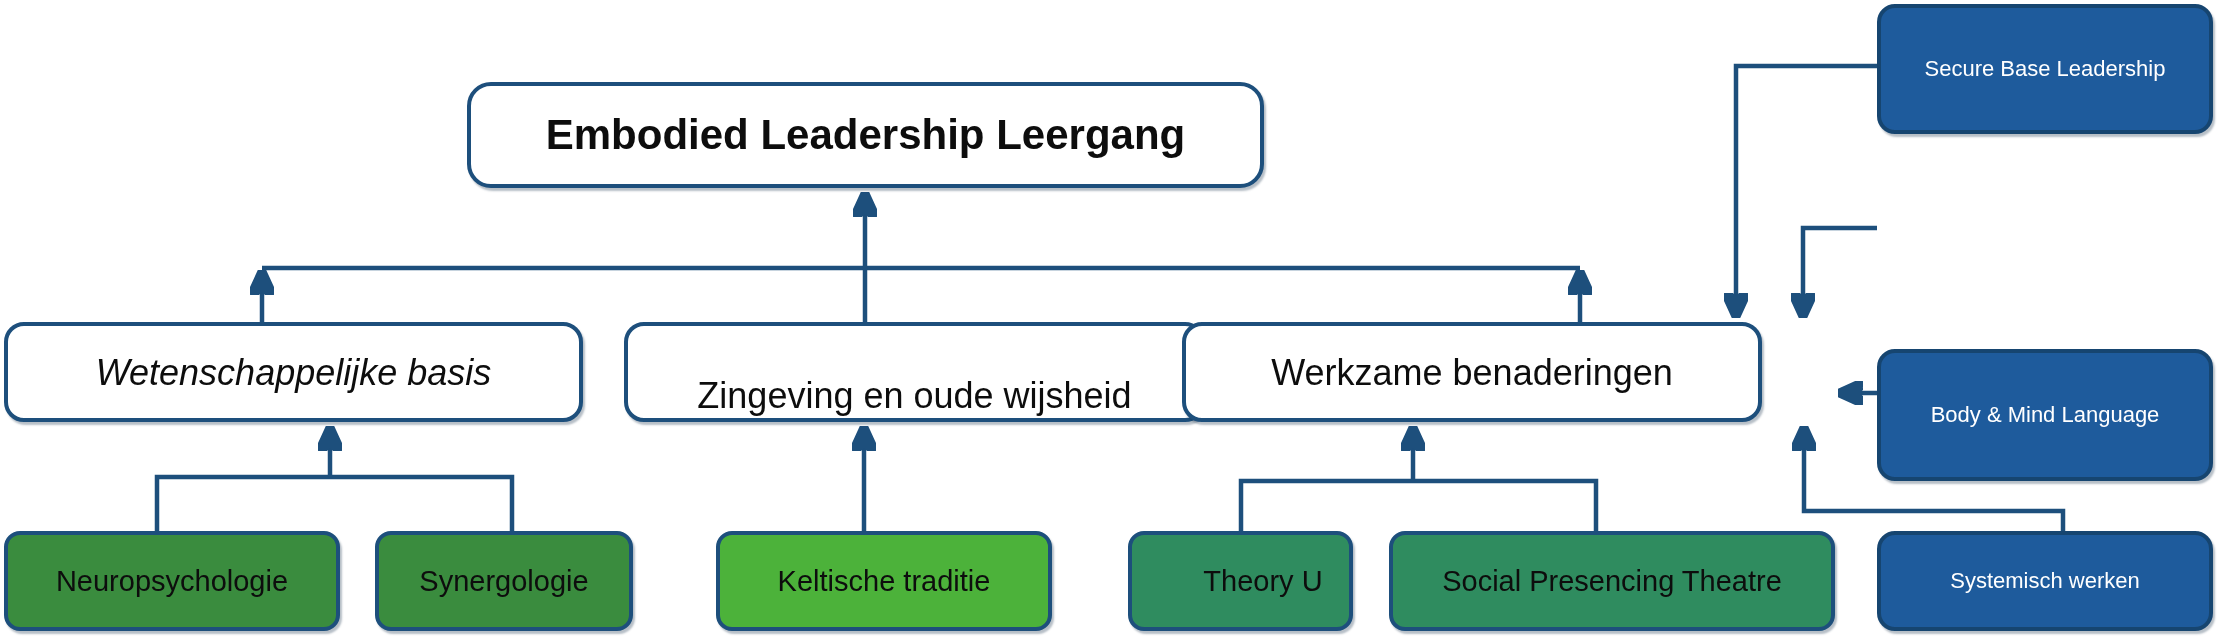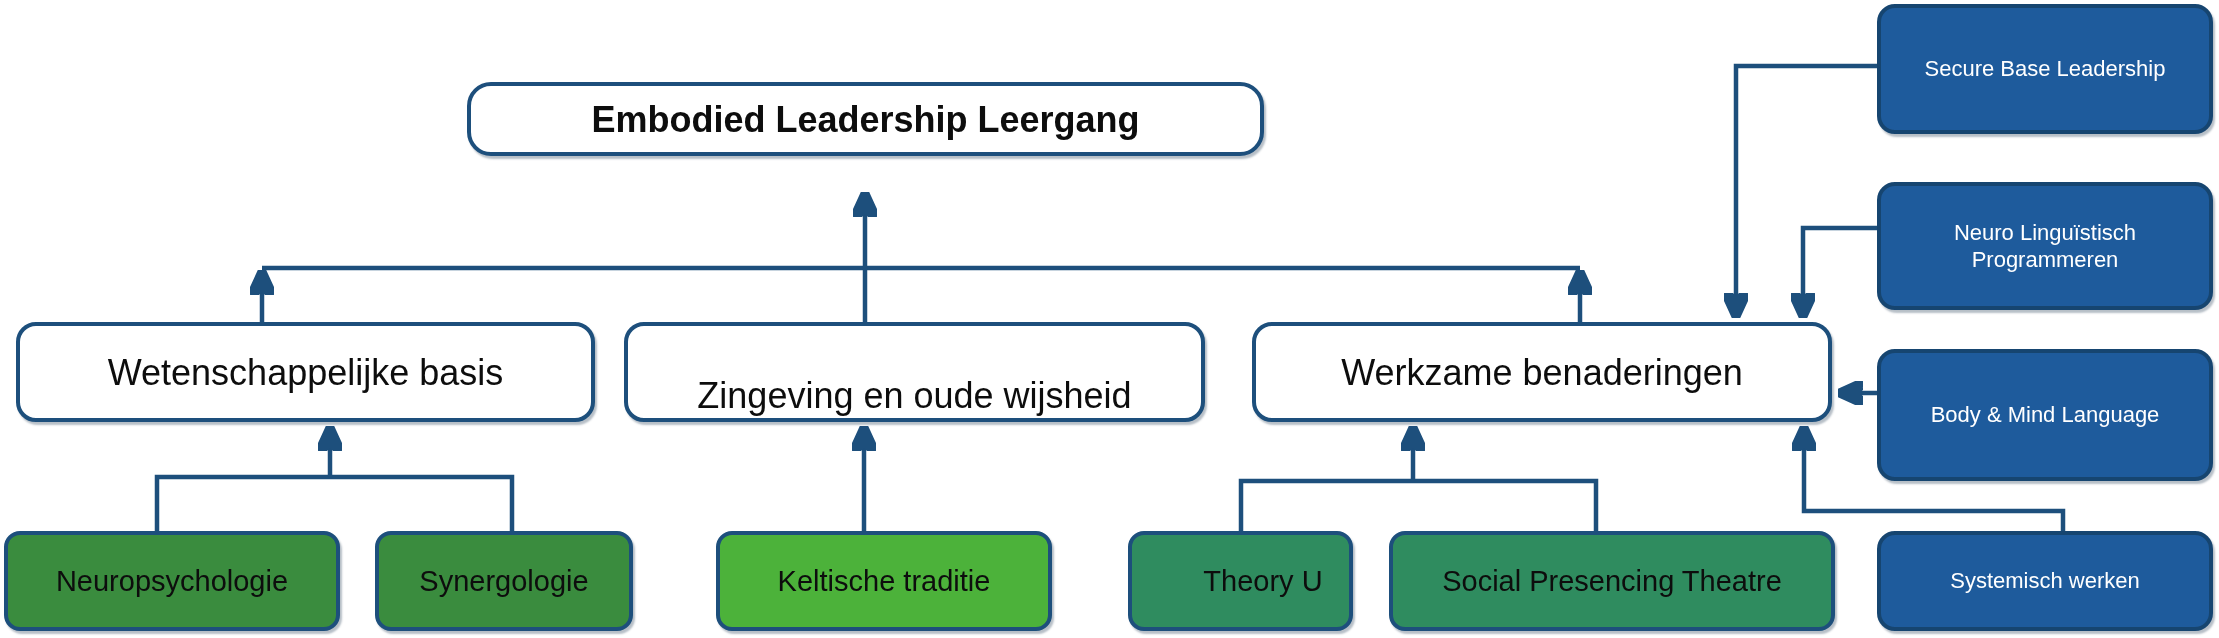--- a/index.html
+++ b/index.html
@@ -17,27 +17,27 @@
     text-align:center;
     color:#0d0d0d;
     background:#ffffff;
     border:4px solid #1d4f7c;
     border-radius:20px;
     box-shadow:2px 3px 2px rgba(16,42,70,0.30);
     line-height:1.25;
     z-index:2;
   }
   .title-box{
-    left:467px;top:82px;width:797px;height:74px;
-    font-size:36px;font-weight:700;border-radius:24px;
+    left:467px;top:82px;width:797px;height:106px;
+    font-size:42px;font-weight:700;border-radius:24px;
   }
   .pillar{top:322px;height:100px;font-size:36px;}
-  .pillar-a{left:16px;width:579px;}
+  .pillar-a{left:4px;width:579px;font-style:italic;}
   .pillar-b{left:624px;width:581px;align-items:flex-end;}
-  .pillar-c{left:1252px;width:580px;}
+  .pillar-c{left:1182px;width:580px;}
   .leaf{top:531px;height:100px;font-size:29px;border-radius:16px;}
   .leaf-neuro{left:4px;width:336px;background:#3a8c3e;}
   .leaf-syn{left:375px;width:258px;background:#3a8c3e;}
   .leaf-kelt{left:716px;width:336px;background:#4cb23a;}
   .leaf-theory{left:1128px;width:225px;background:#2f8c5f;padding-left:45px;}
   .leaf-spt{left:1389px;width:446px;background:#2f8c5f;}
   .method{
     left:1877px;width:336px;
     background:#1e5b9c;border-color:#164570;
     color:#ffffff;font-size:22px;border-radius:18px;
@@ -111,23 +111,20 @@
   <div class="box leaf leaf-theory">
     <span>Theory U</span>
   </div>
   <div class="box leaf leaf-spt">
     <span>Social Presencing Theatre</span>
   </div>
 
   <div class="box method method-sbl">
     <span>Secure Base Leadership</span>
   </div>
-  <div class="box method method-nlp">
-    <span>Neuro Linguïstisch Programmeren</span>
-  </div>
   <div class="box method method-bml">
     <span>Body &amp; Mind Language</span>
   </div>
   <div class="box method method-sys">
     <span>Systemisch werken</span>
   </div>
 
 </div>
 
 </body></html>

